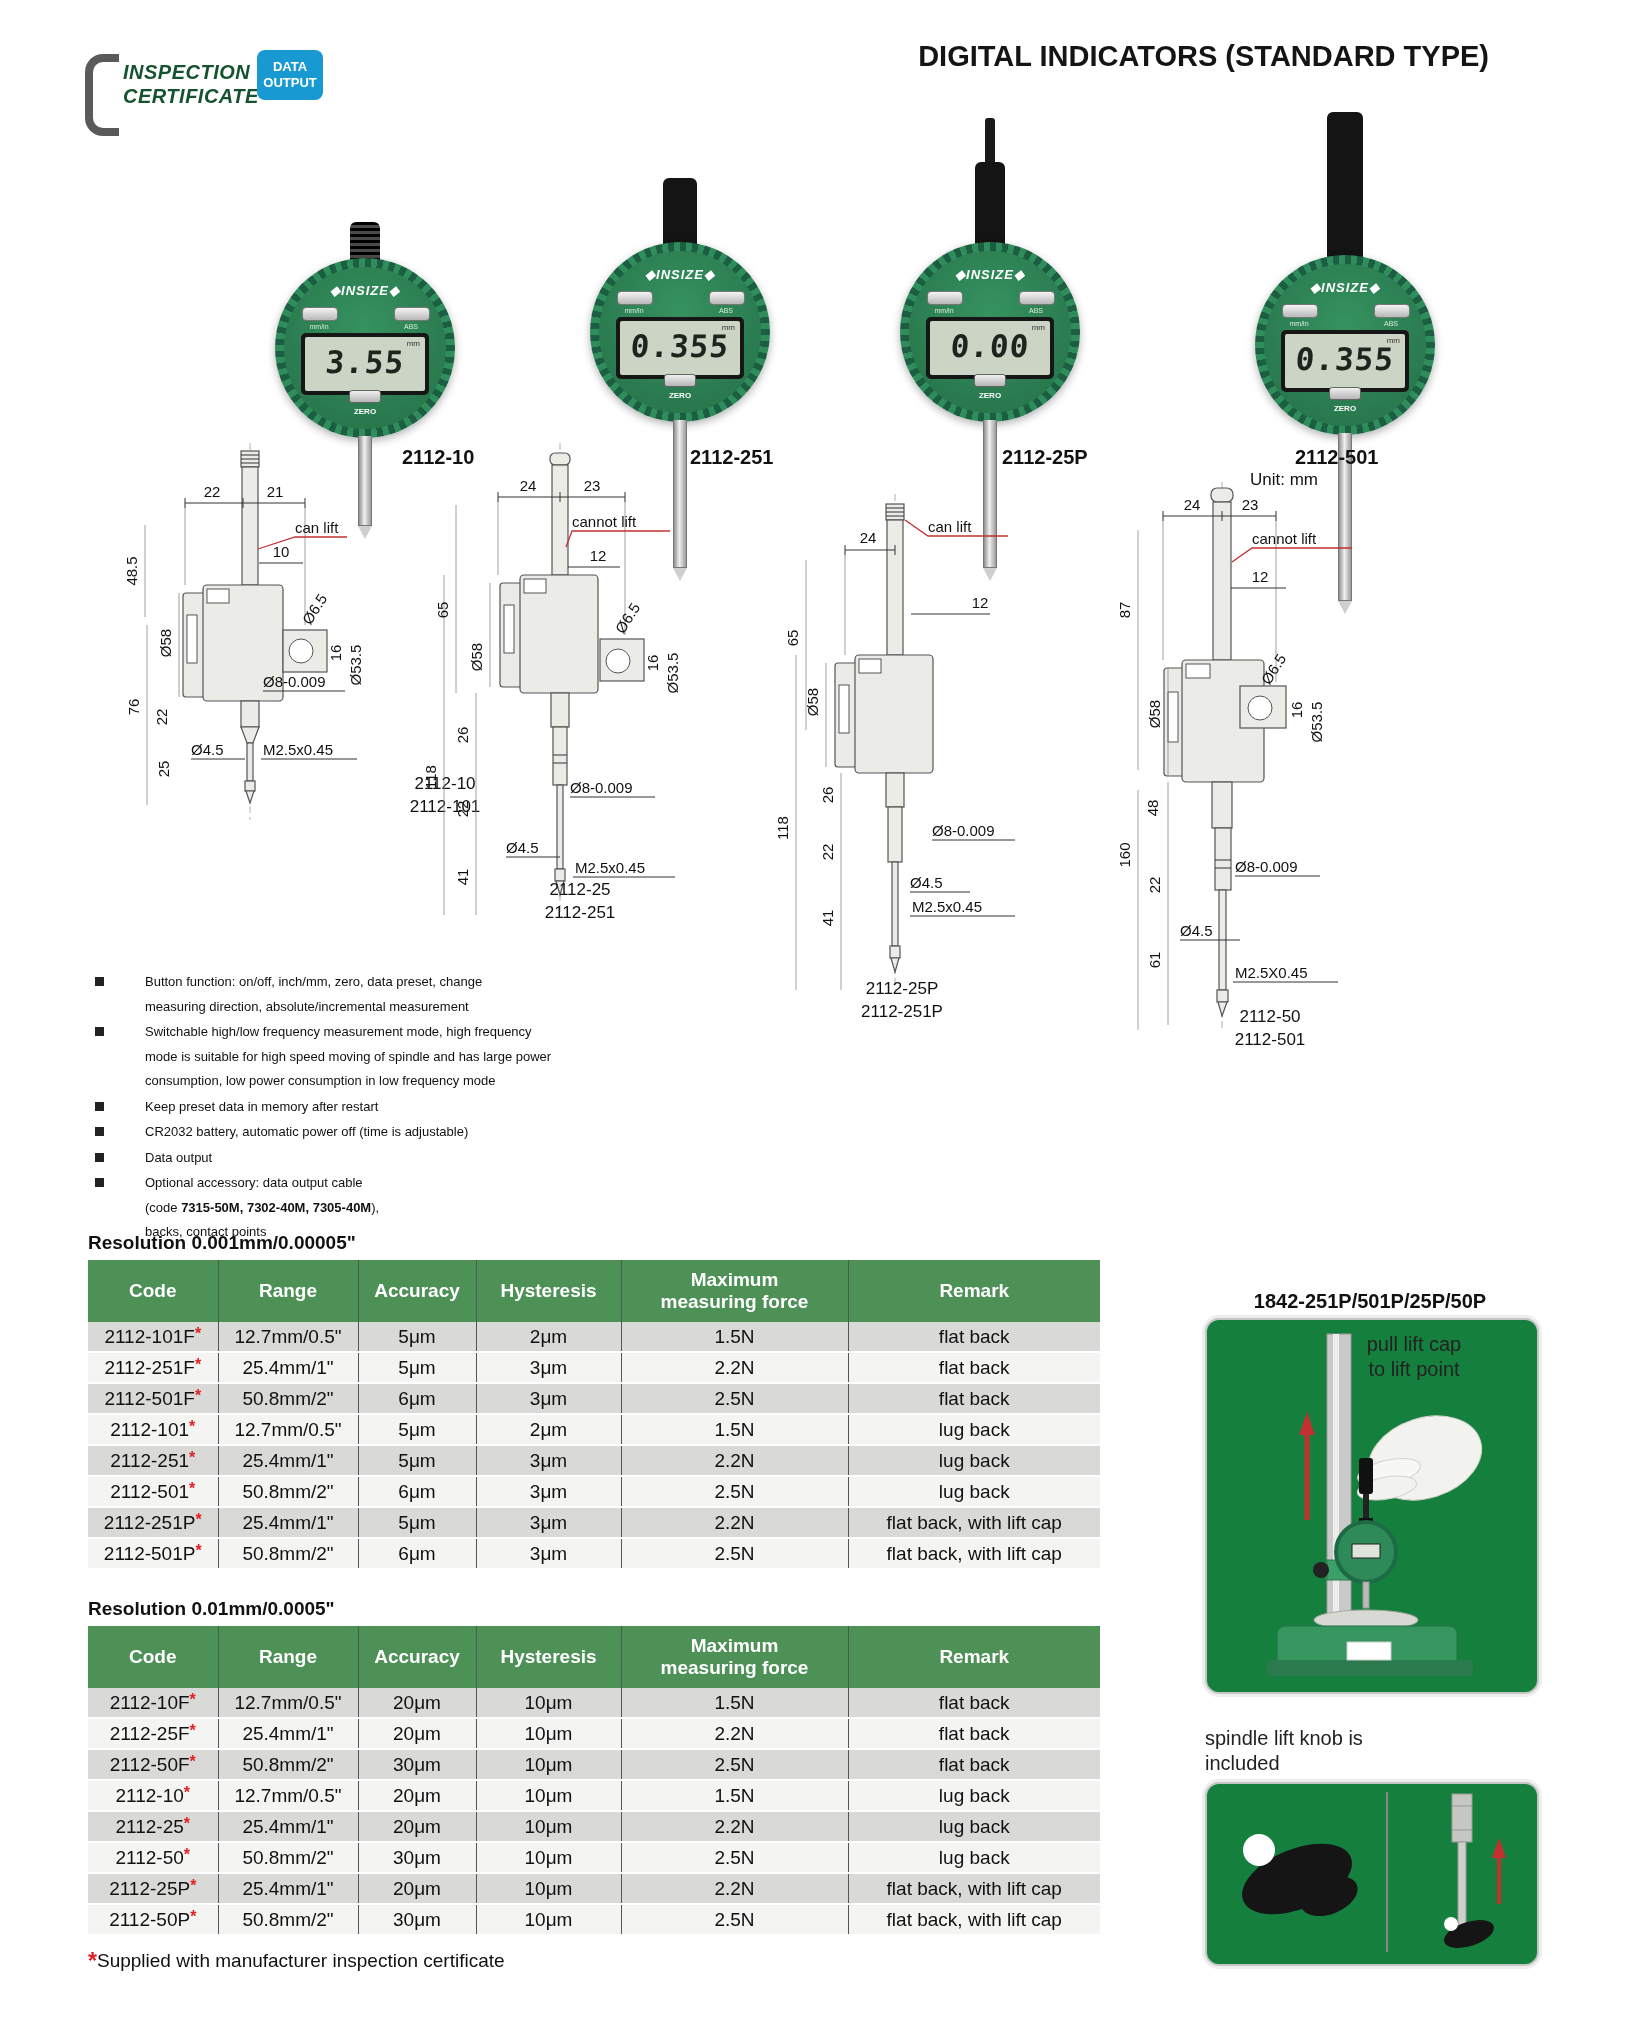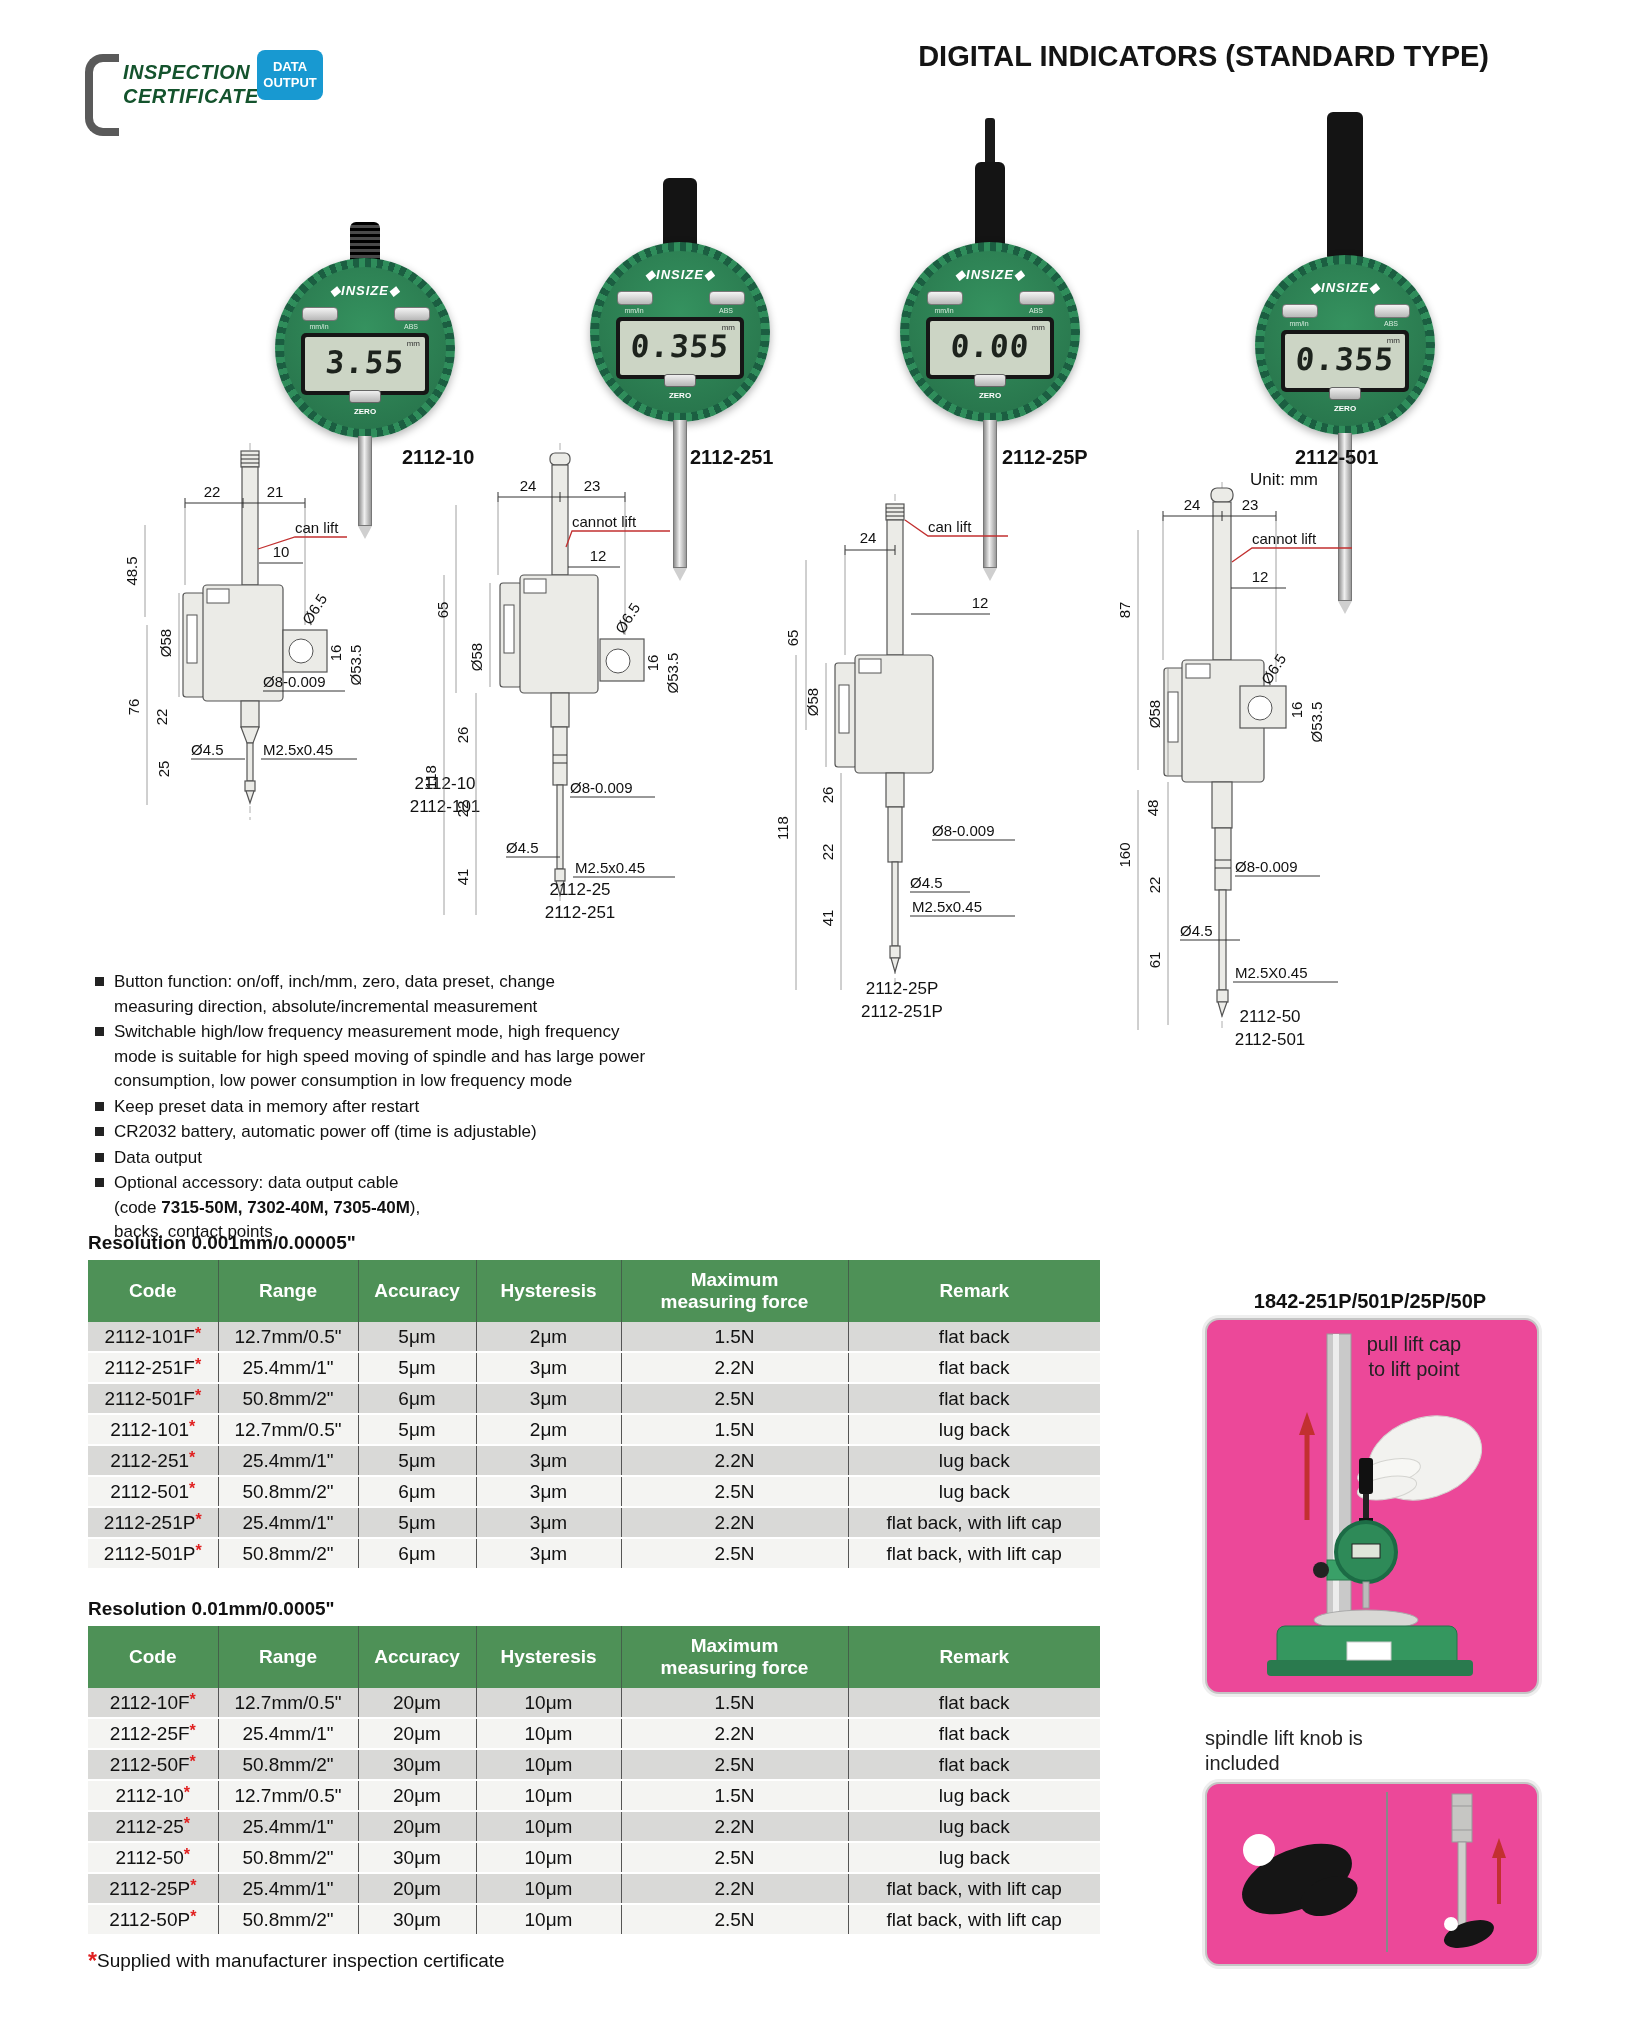--- a/index.html
+++ b/index.html
@@ -56,21 +56,21 @@
   .ext{stroke:#888;stroke-width:.8;}
   .cl{stroke:#999;stroke-width:.8;stroke-dasharray:7 4;}
   .redl{stroke:#c23030;stroke-width:1.3;fill:none;}
   .lbl{font:15px "Liberation Sans",sans-serif;fill:#111;}
   .capt{font:17px "Liberation Sans",sans-serif;fill:#111;text-anchor:middle;}
 
   
   .features{position:absolute;left:95px;top:970px;width:700px;margin:0;padding:0;list-style:none;}
   .features li{display:flex;margin-bottom:1px;}
   .features .sq{flex:0 0 9px;width:9px;height:9px;background:#222;margin:7px 10px 0 0;}
-  .features .txt{font-size:17px;line-height:24.5px;white-space:pre-line;}
+  .features .txt{font-size:13px;line-height:24.5px;white-space:pre-line;margin-left:31px;}
   .features .b{font-weight:bold;}
 
   
   .tbl-title{position:absolute;left:88px;font-size:19px;font-weight:bold;}
   table.spec{position:absolute;left:88px;width:1012px;border-collapse:collapse;table-layout:fixed;}
   table.spec th{background:#4e9157;color:#fff;font-size:19px;font-weight:bold;height:62px;
                 white-space:pre-line;border-right:1px solid #44604a;vertical-align:middle;padding:0 4px;}
   table.spec th:last-child{border-right:none;}
   table.spec td{font-size:19px;height:29px;text-align:center;border-right:1px solid #555;
                 border-bottom:2px solid #fff;padding:0 4px;overflow:hidden;}
@@ -78,21 +78,21 @@
   table.spec tr:nth-child(odd) td{background:#d9d9d7;}
   table.spec tr:nth-child(even) td{background:#f4f4f2;}
   table.spec .code{font-weight:normal;}
   .star{color:#e02020;font-weight:bold;font-size:16px;vertical-align:4px;}
   .footnote{position:absolute;left:88px;top:1948px;font-size:19px;}
   .footnote .fstar{color:#e02020;font-weight:bold;font-size:23px;vertical-align:-2px;}
 
   
   .side-title{position:absolute;left:1205px;top:1290px;width:330px;text-align:center;
               font-size:20px;font-weight:bold;}
-  .photo-box{position:absolute;left:1205px;background:#ec4899;border:2px solid #c5c5c5;
+  .photo-box{position:absolute;left:1205px;background:#15803d;border:2px solid #c5c5c5;
              border-radius:14px;box-shadow:0 0 0 3px #eee;}
   .box1{top:1318px;width:330px;height:372px;}
   .box2{top:1782px;width:330px;height:180px;}
   .pull-note{position:absolute;left:92px;top:12px;width:230px;text-align:center;font-size:20px;
              line-height:25px;white-space:pre-line;color:#222;}
   .knob-note{position:absolute;left:1205px;top:1726px;width:330px;font-size:20px;
              line-height:25px;white-space:pre-line;color:#222;}
 </style>
 </head>
 <body>

